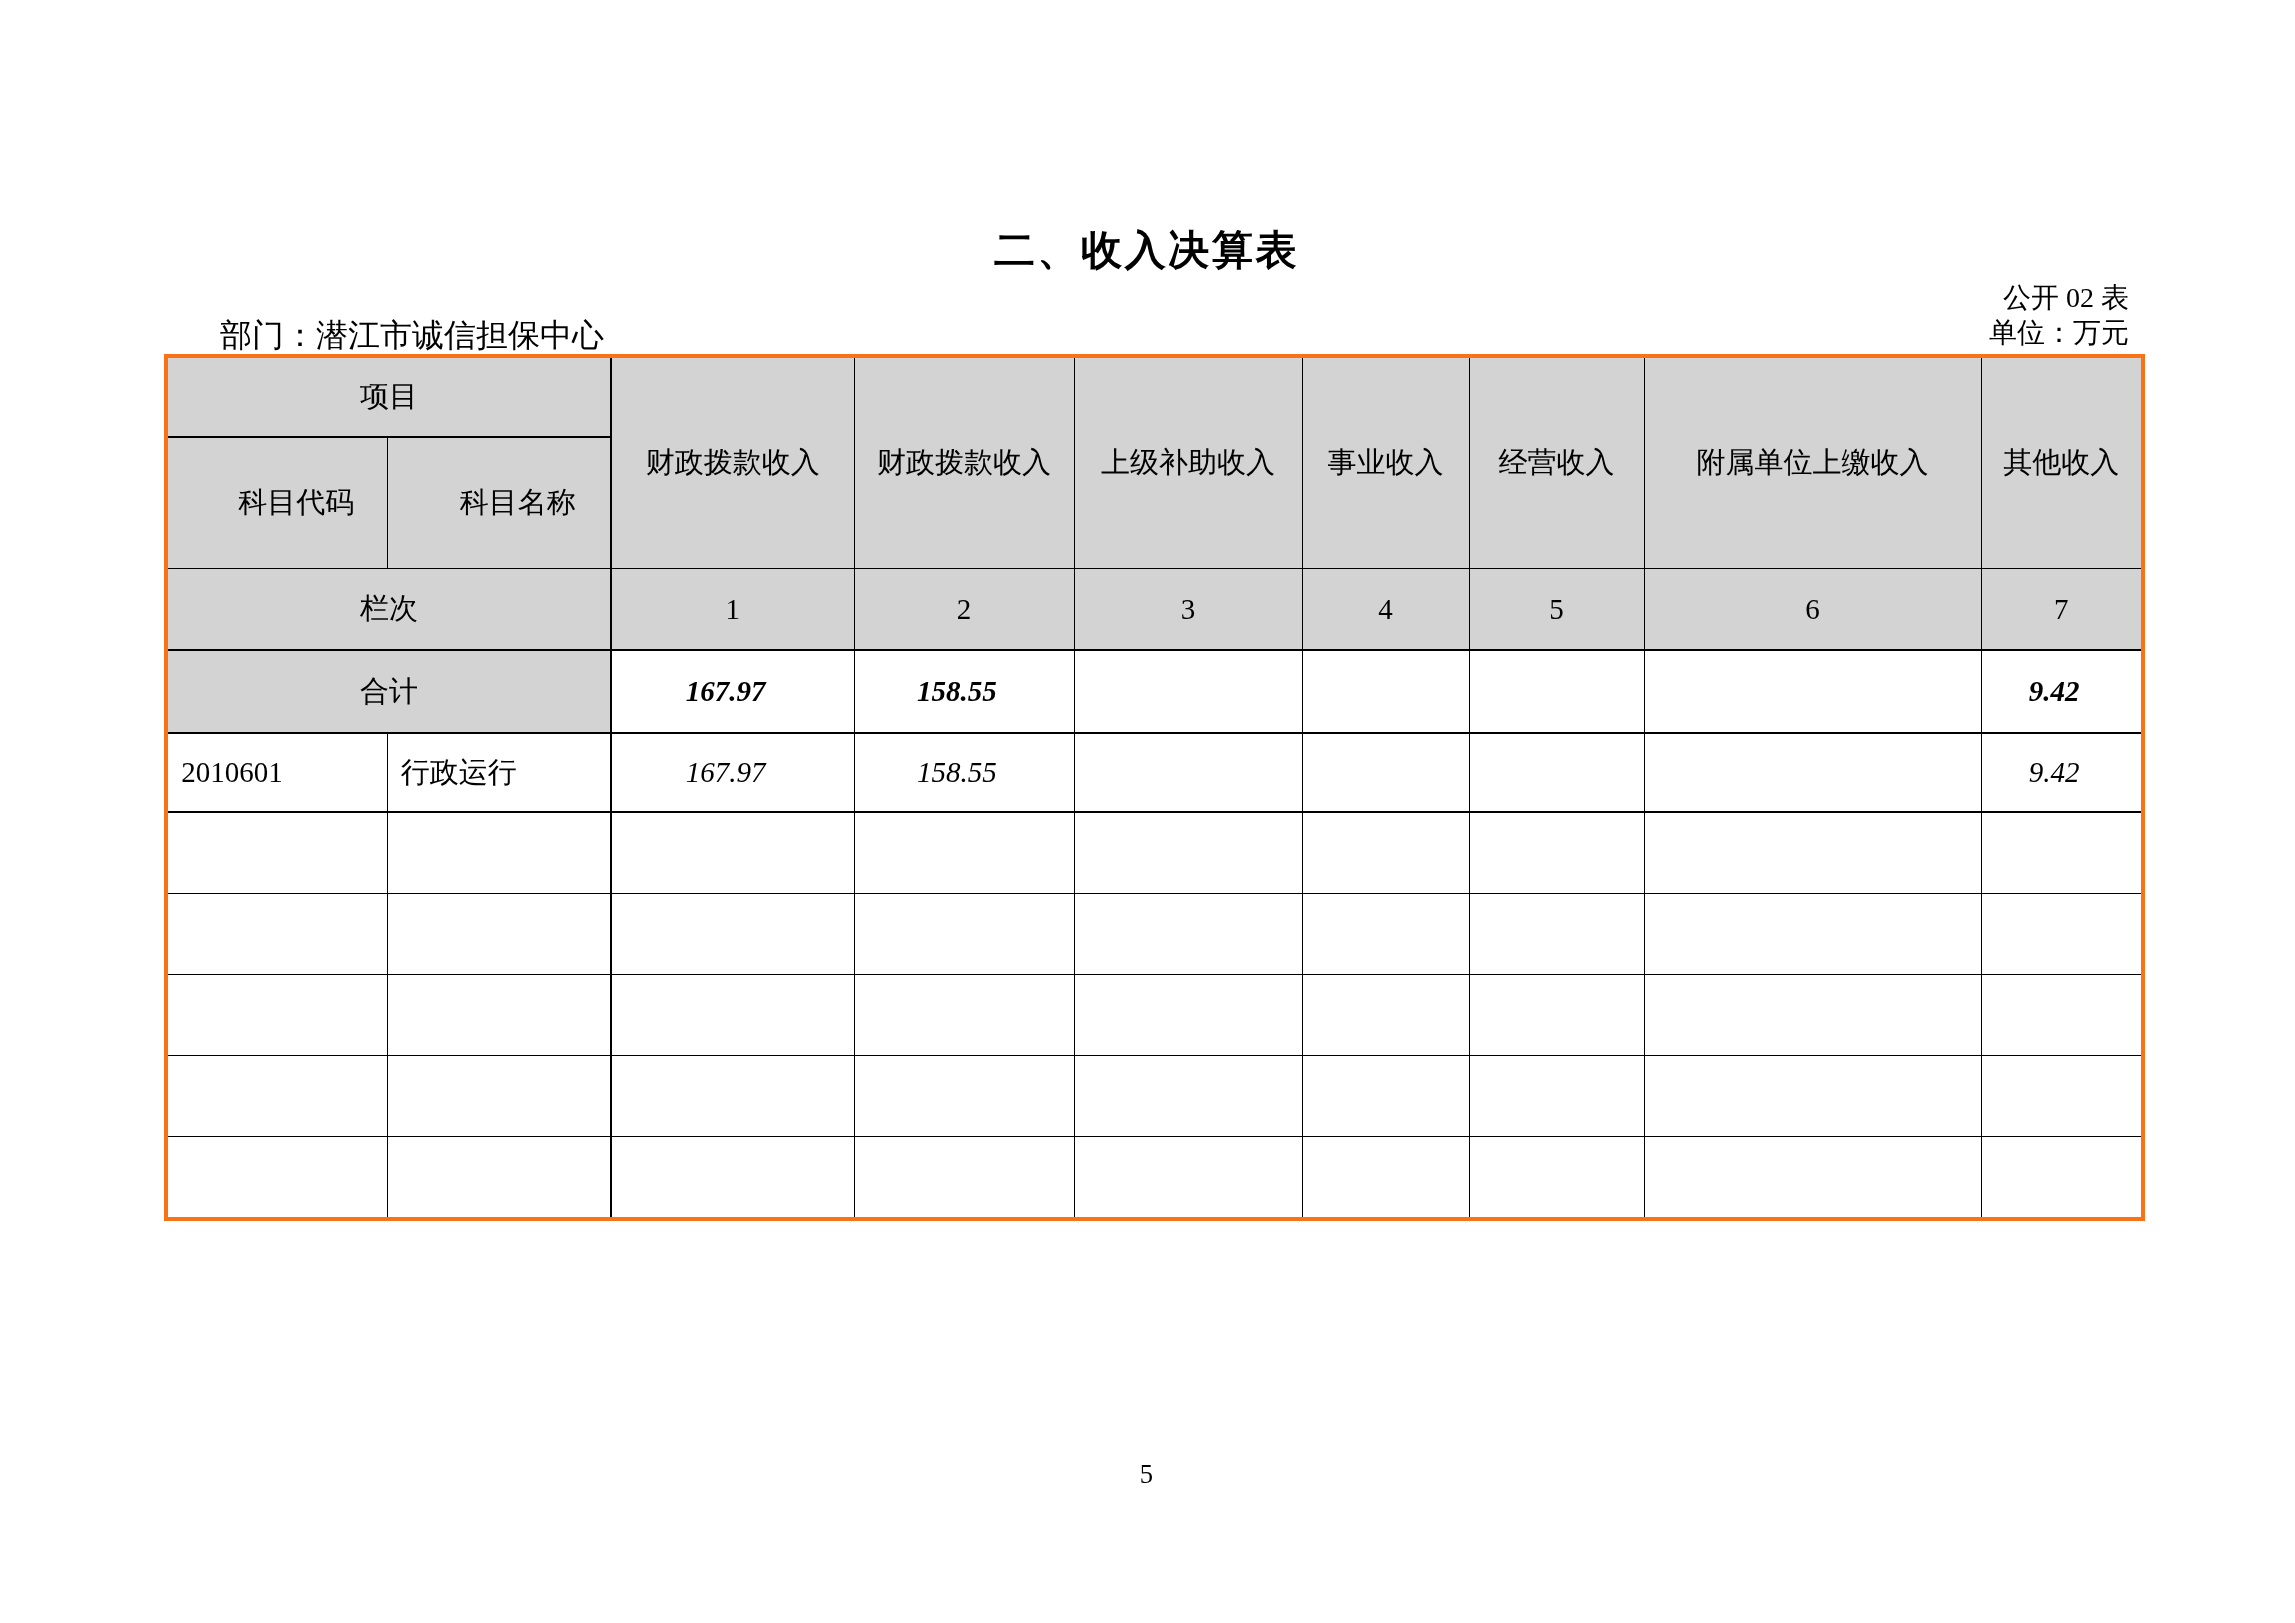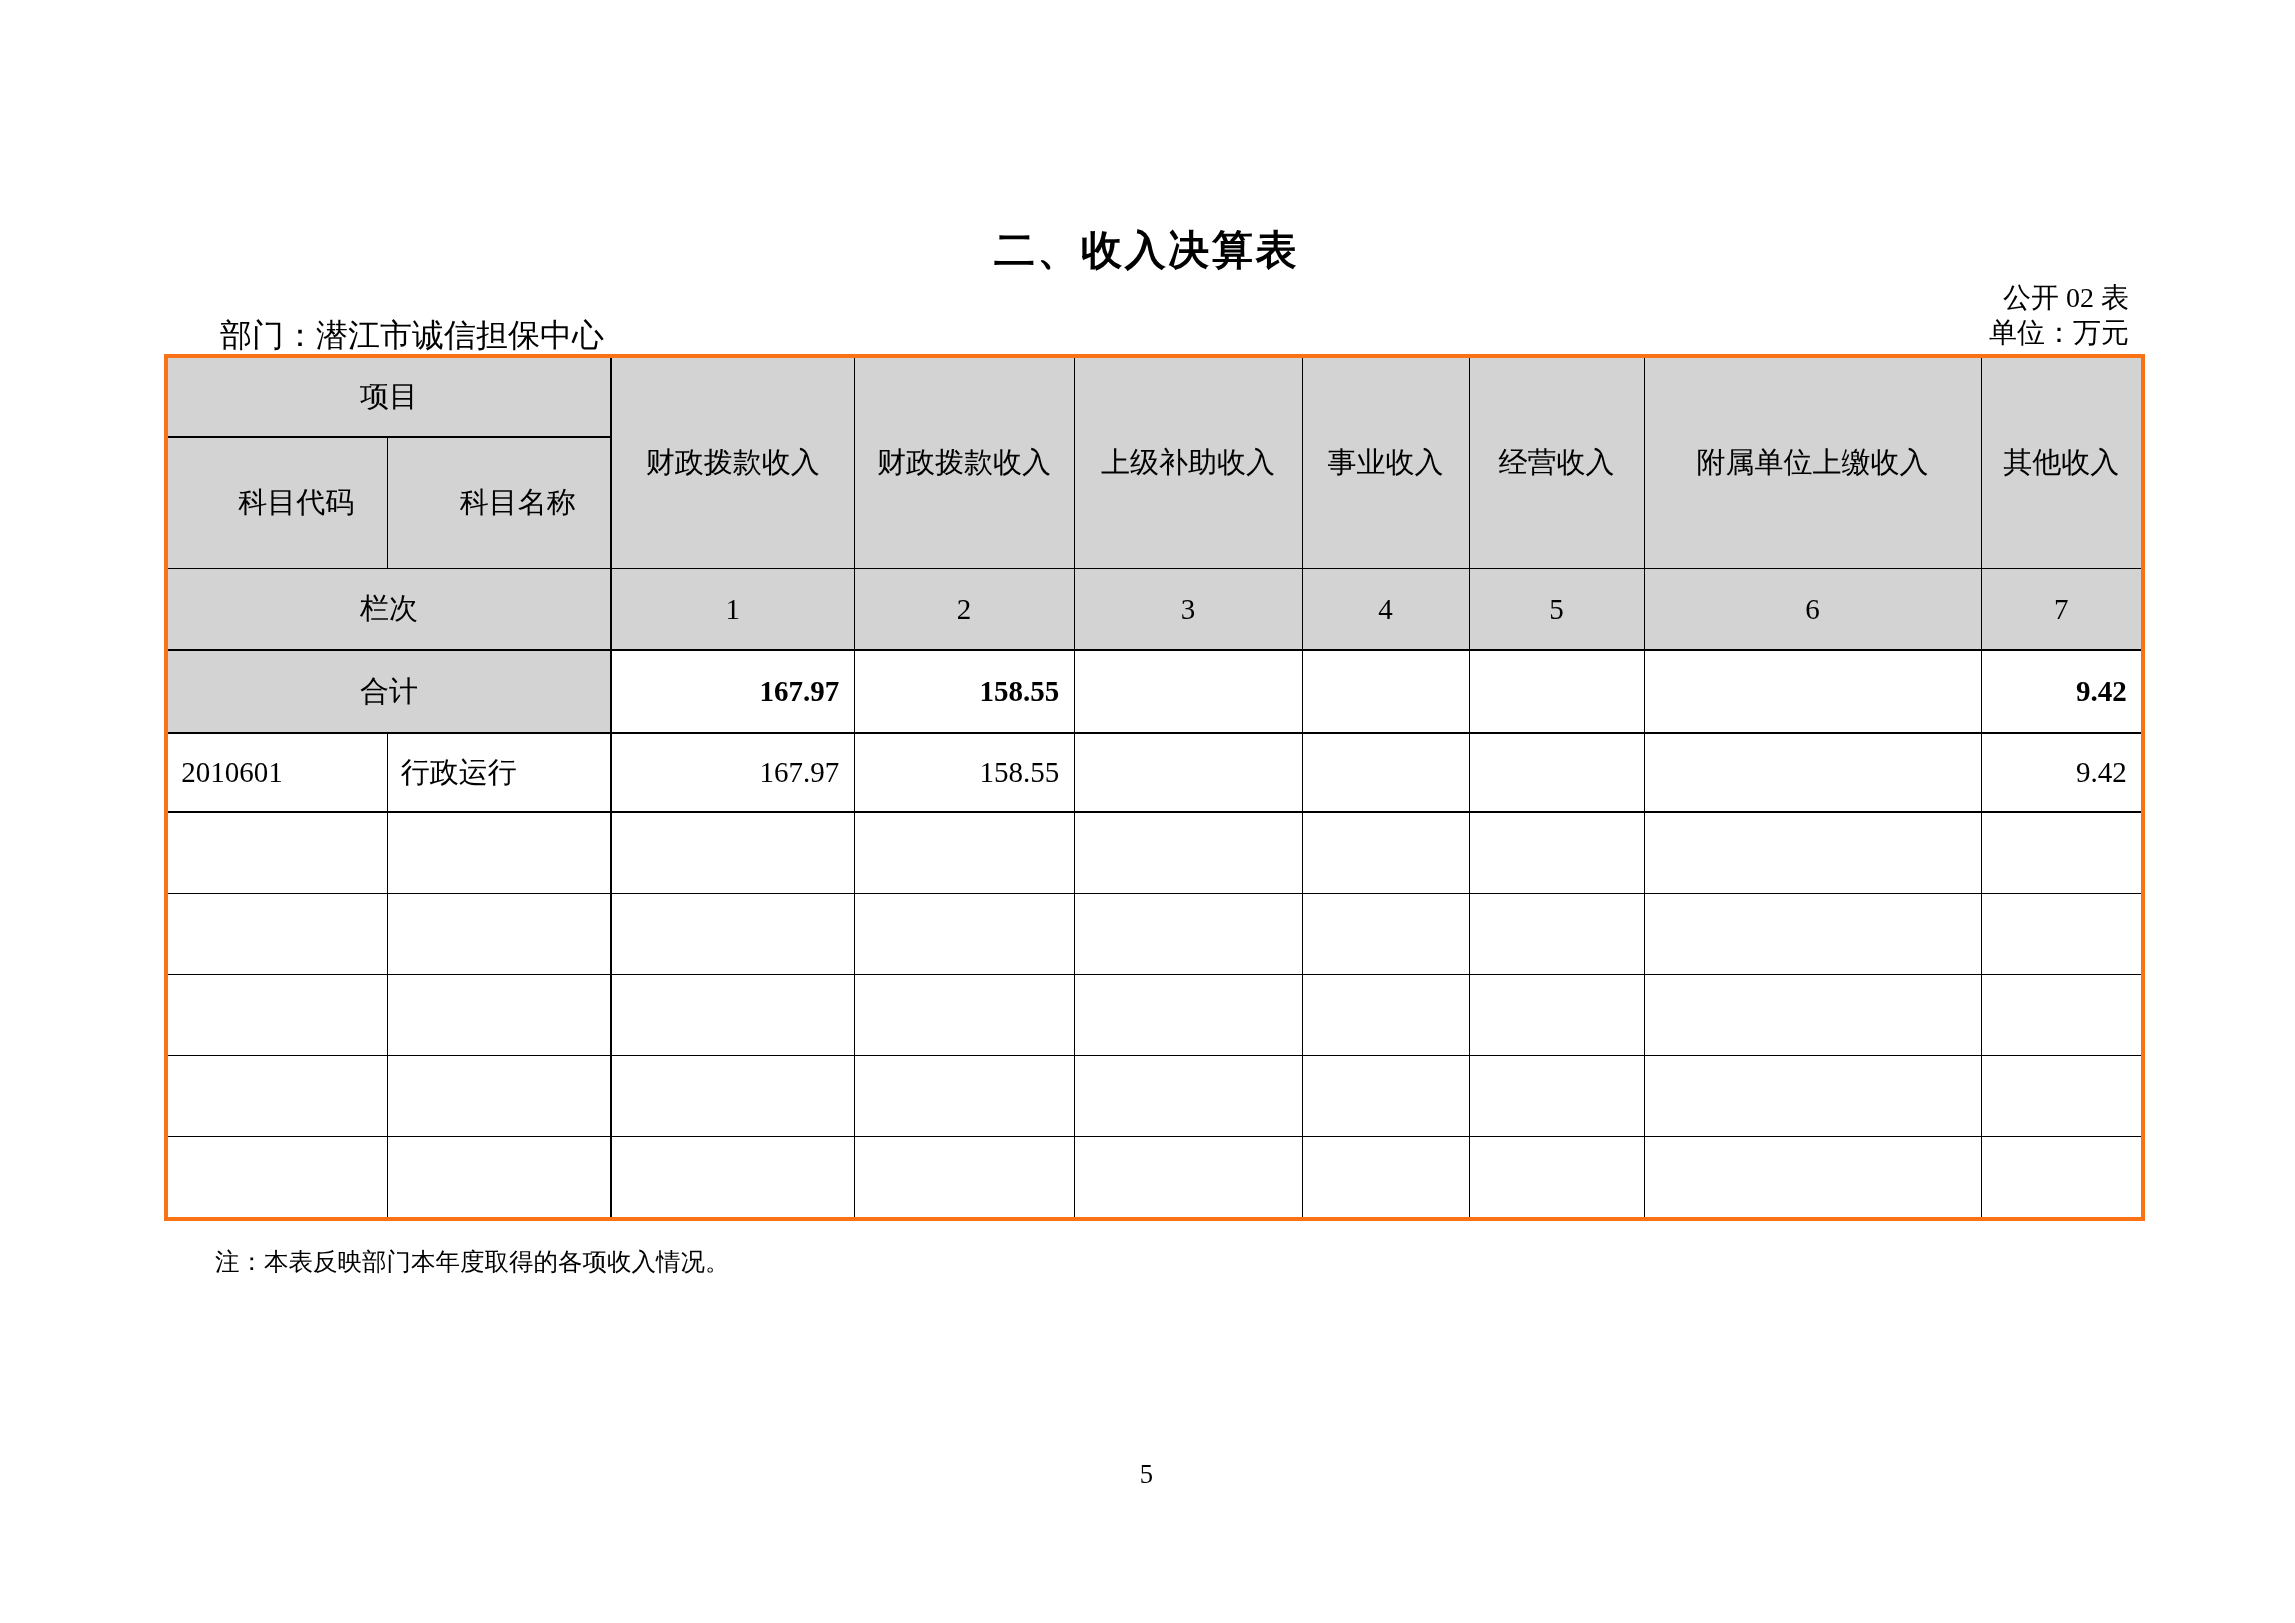--- a/index.html
+++ b/index.html
@@ -21,21 +21,21 @@
     position:absolute;top:354px;left:164px;width:1979px;
     border-collapse:collapse;table-layout:fixed;
     border:4px solid #f97316;
   }
   table.income td{
     border:1px solid #000;font-size:29px;vertical-align:middle;
     padding:0;overflow:hidden;white-space:nowrap;
   }
   .gray{background:#d3d3d3;}
   .c{text-align:center;}
-  .num{text-align:right;padding-right:14.3px !important;}
+  .num{text-align:center;padding-right:14.3px !important;font-style:italic;}
   .left{text-align:left;padding-left:13.3px !important;}
   .bold{font-weight:bold;}
   .bb4{border-bottom-width:2.6px !important;}
   .bb3{border-bottom-width:2px !important;}
   .bl3{border-left-width:2px !important;}
   tr.r-proj td.projcell{height:78px;}
   tr.r-sub td{height:130px;padding-left:38px;}
   tr.r-lanci td{height:80px;}
   tr.r-total td{height:81px;}
   tr.r-data td{height:77px;}
@@ -163,17 +163,16 @@
         <td></td>
         <td></td>
         <td></td>
         <td></td>
         <td></td>
         <td></td>
       </tr>
       </tbody>
   </table>
 
-  <div class="note">注：本表反映部门本年度取得的各项收入情况。</div>
   <div class="pagenum">5</div>
 
 </div>
 
 
 </body></html>

